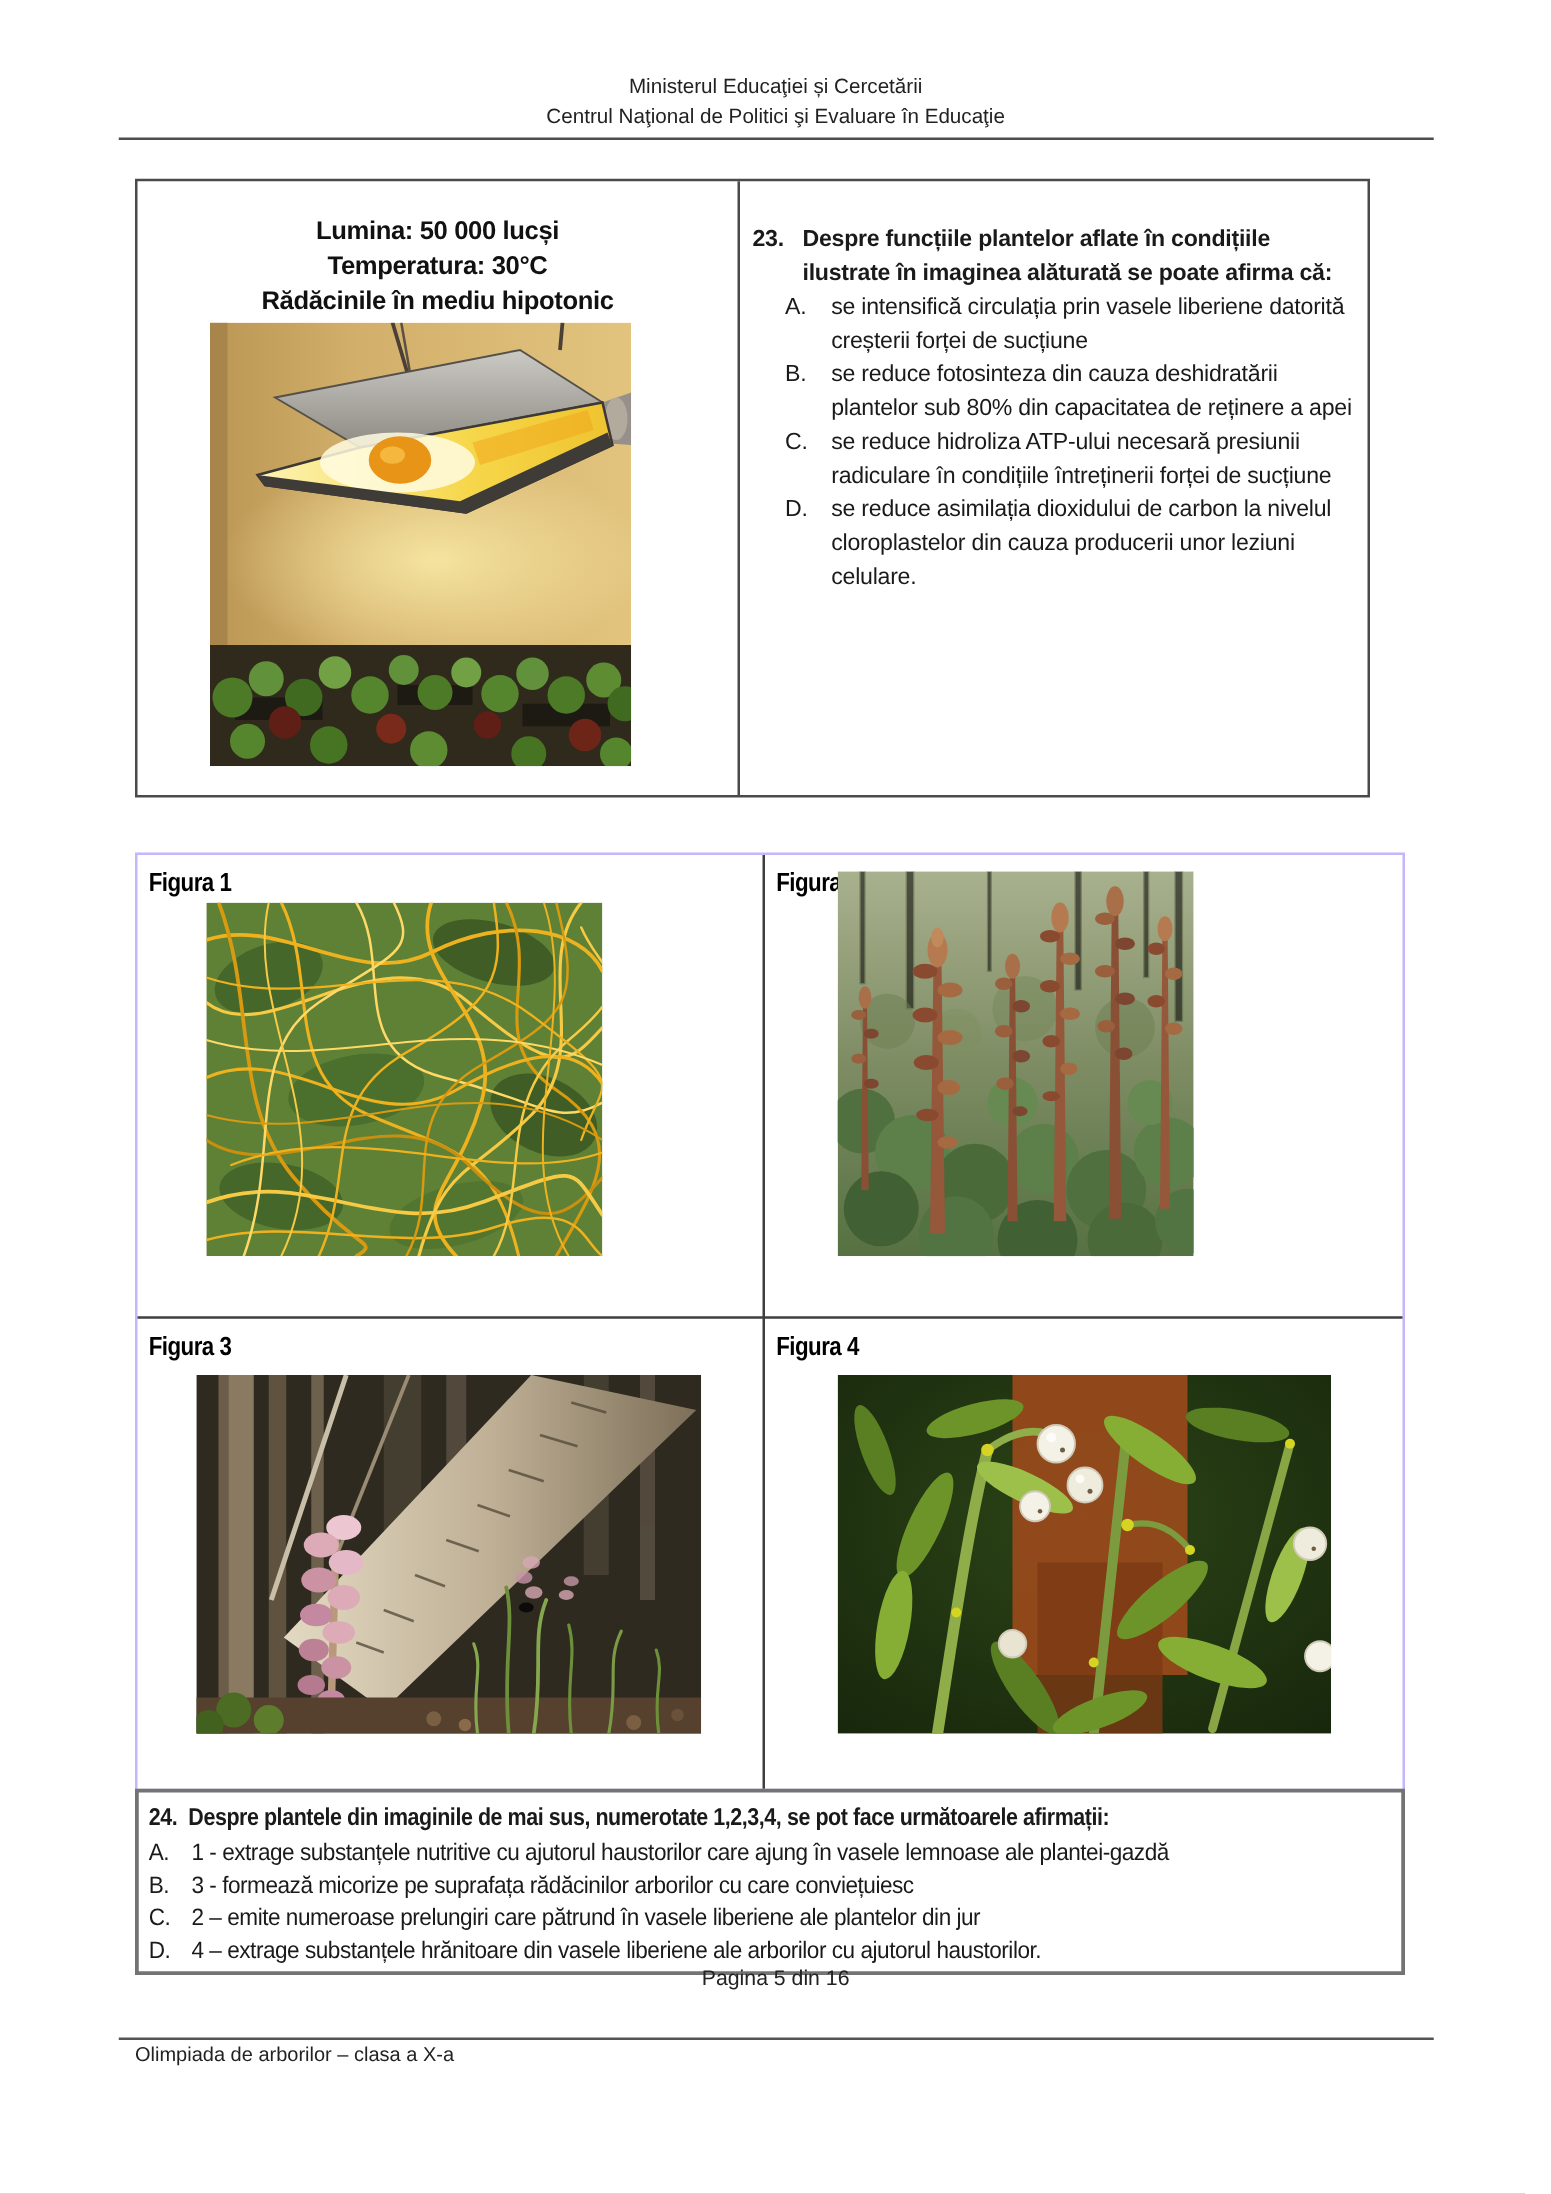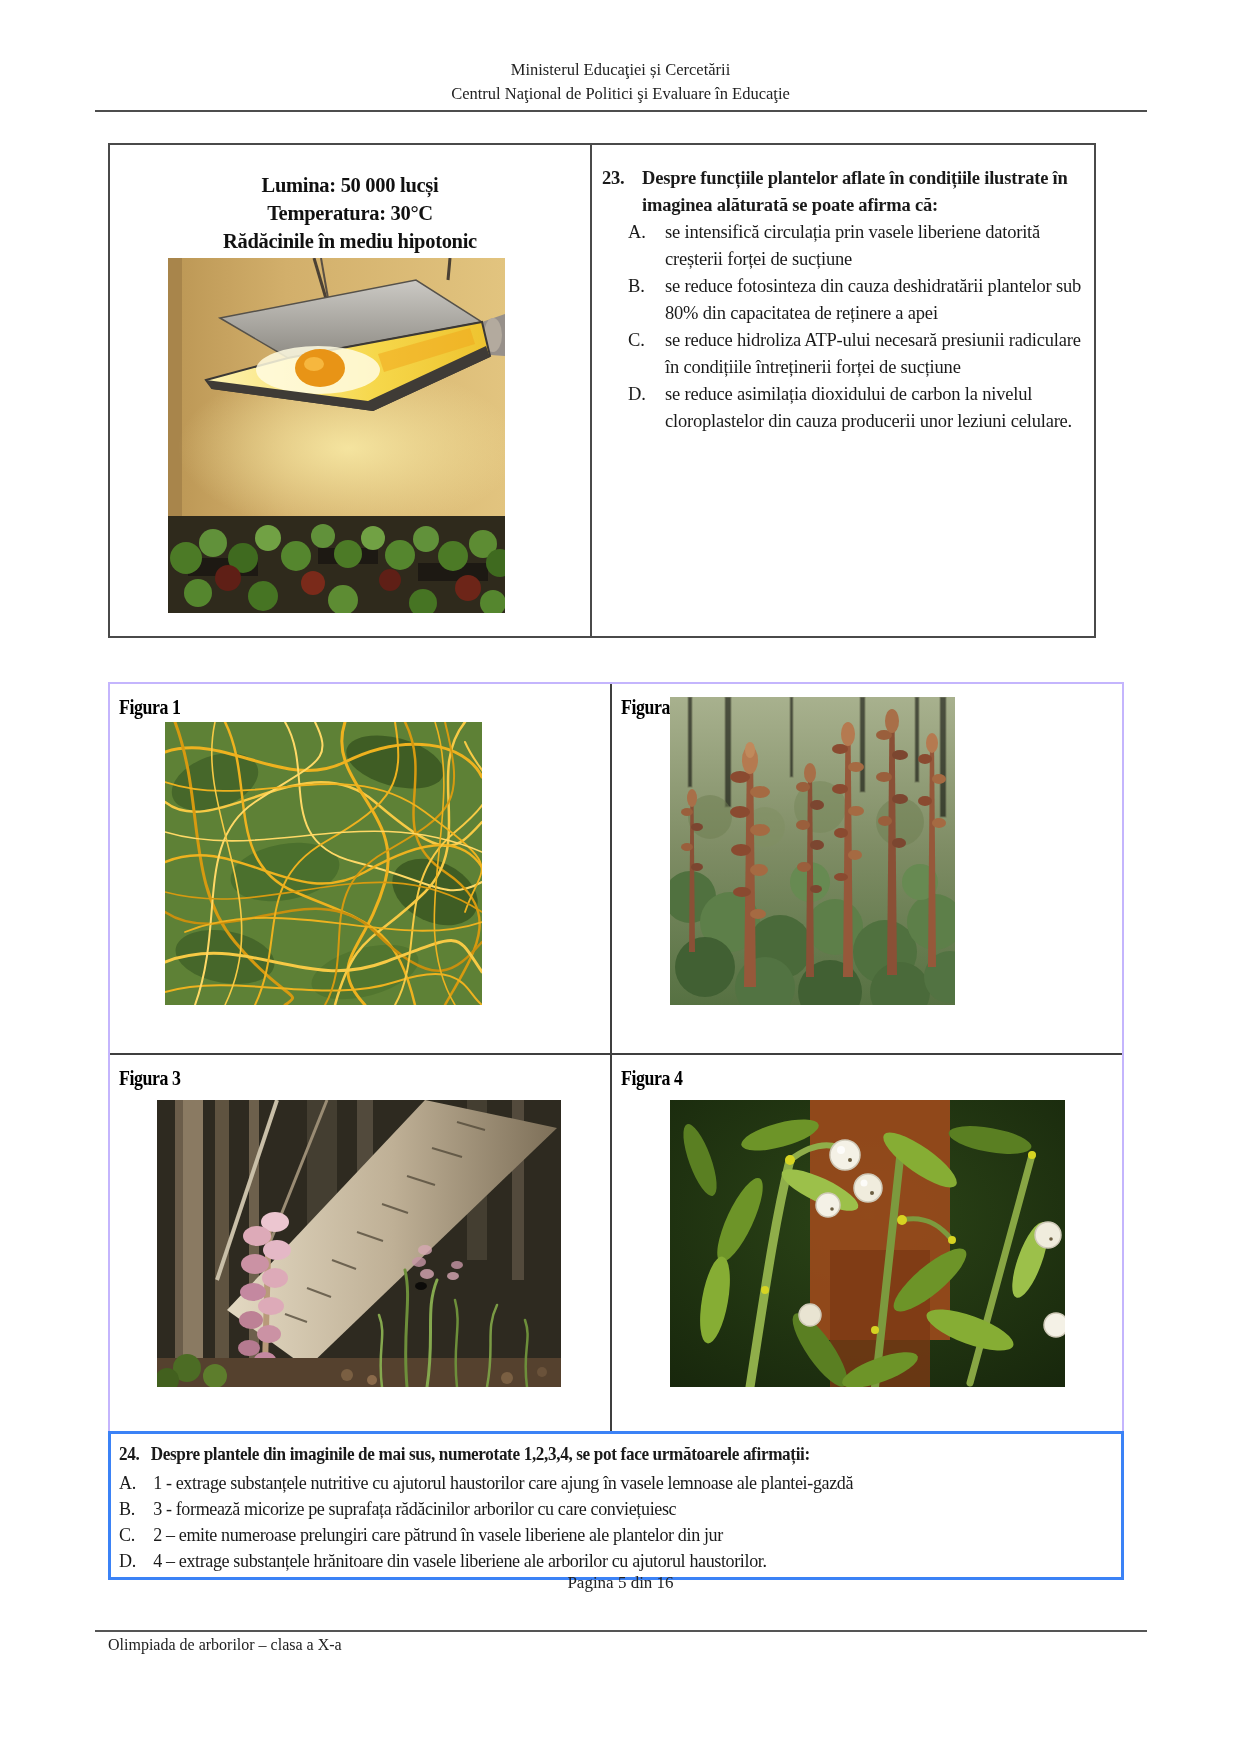--- a/index.html
+++ b/index.html
@@ -1,42 +1,42 @@
 <!DOCTYPE html>
 <html><head>
 <meta charset="utf-8">
 <style>
   html,body{margin:0;padding:0;background:#9a9a9a;}
   .page{
     position:relative;width:1241px;height:1755px;background:#ffffff;
     font-family:"Liberation Sans","DejaVu Sans",sans-serif;color:#1a1a1a;
     margin:0 auto;overflow:hidden;
   }
-  .abs{position:absolute;font-family:Liberation Serif, serif;}
+  .abs{position:absolute;}
   
   .hdr{left:0;width:1241px;text-align:center;font-size:16.5px;color:#222;}
   .hdr-rule{left:95px;top:110px;width:1052px;height:2px;background:#4d4d4d;}
   
   .t1{left:108px;top:143px;width:988px;height:495px;border:2px solid #4a4a4a;box-sizing:border-box;}
   .t1-div{position:absolute;left:480px;top:0;width:2px;height:100%;background:#4a4a4a;}
   .t1-left{position:absolute;left:0;top:0;width:480px;height:100%;}
   .cond{width:100%;text-align:center;font-weight:bold;font-size:20.5px;line-height:28px;letter-spacing:-0.3px;color:#111;}
   .cond-wrap{position:absolute;left:0;top:6px;width:100%;margin-top:20px;}
   .photo{position:absolute;overflow:hidden;}
   .photo svg{display:block;width:100%;height:100%;}
-  .t1-right{position:absolute;left:482px;top:4px;width:504px;height:100%;box-sizing:border-box;padding:16px 6px 0 10px;}
+  .t1-right{position:absolute;left:482px;top:16px;width:504px;height:100%;box-sizing:border-box;padding:16px 6px 0 10px;}
   .q-head{display:grid;grid-template-columns:40px 1fr;font-weight:bold;font-size:18.5px;line-height:27px;letter-spacing:-0.2px;}
   .q-opt{display:grid;grid-template-columns:37px 1fr;margin-left:26px;font-size:18.5px;line-height:27px;letter-spacing:-0.2px;}
   .q-opt .ol{font-size:18.5px;}
   
   .t2{left:108px;top:682px;width:1016px;height:751px;border:2px solid #c4b5fd;box-sizing:border-box;}
   .t2 .vdiv{position:absolute;left:500px;top:0;width:2px;height:100%;background:#3f3f3f;}
   .t2 .hdiv{position:absolute;left:0;top:369px;width:100%;height:2px;background:#3f3f3f;}
   .fig-label{position:absolute;font-weight:bold;font-size:21px;letter-spacing:-0.5px;transform:scaleX(0.85);transform-origin:0 50%;color:#000;}
-  .q24{left:108px;top:1431px;width:1016px;height:149px;border:3px solid #3b82f6;box-sizing:border-box;}
+  .q24{left:108px;top:1431px;width:1016px;height:149px;border:3px solid #737373;box-sizing:border-box;}
   .q24-head{position:absolute;left:8px;top:7px;display:grid;grid-template-columns:36px 1fr;font-weight:bold;font-size:19.5px;line-height:26px;letter-spacing:-0.4px;width:990px;transform:scaleX(0.88);transform-origin:0 0;}
   .q24-opt{position:absolute;left:8px;display:grid;grid-template-columns:36px 1fr;font-size:19px;line-height:26px;letter-spacing:-0.4px;width:1000px;transform:scaleX(0.95);transform-origin:0 0;}
   
   .f-rule{left:95px;top:1630px;width:1052px;height:2px;background:#555;}
   .f-left{left:108px;top:1636px;font-size:16px;color:#222;}
   .f-page{left:0;top:1573px;width:1241px;text-align:center;font-size:17px;color:#222;}
 </style>
 </head>
 <body>
 

